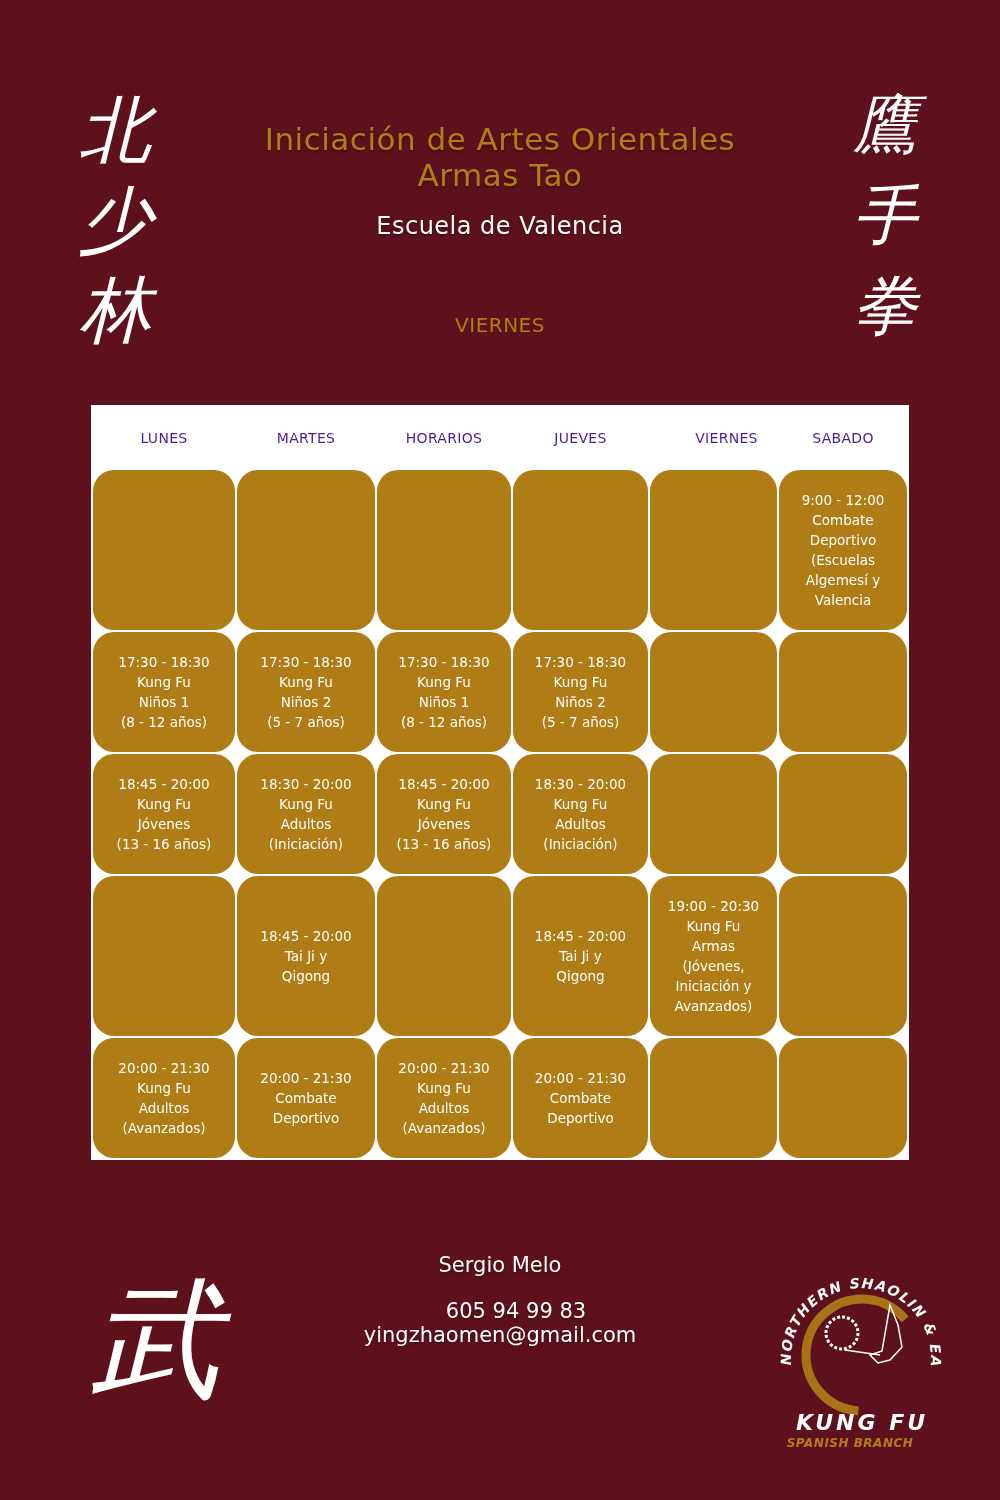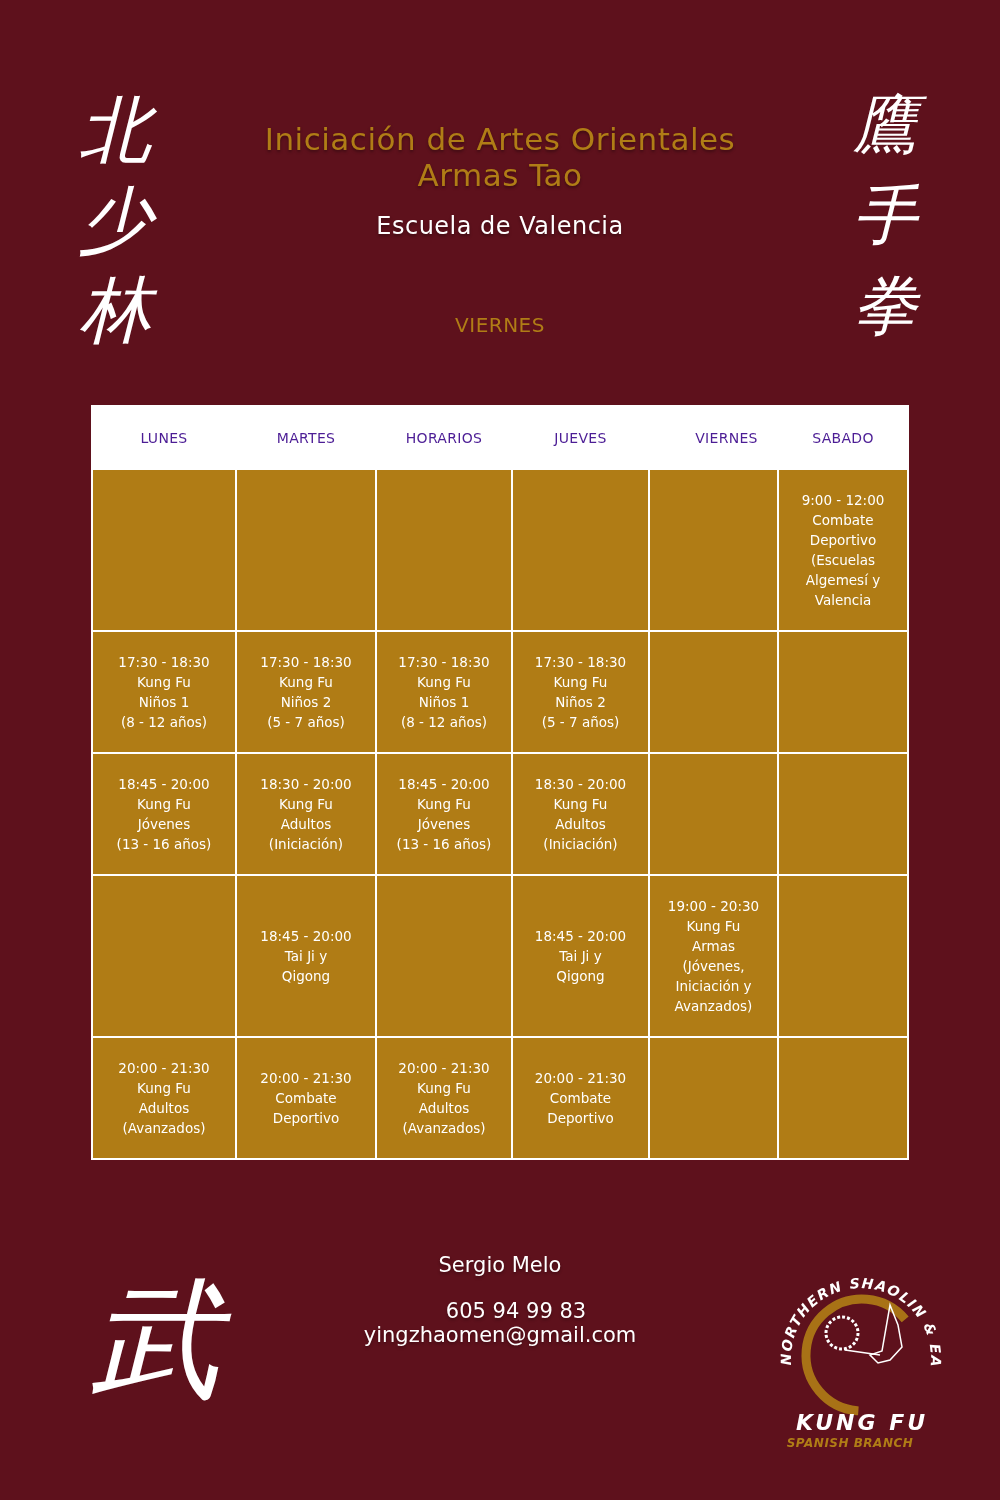--- a/index.html
+++ b/index.html
@@ -44,20 +44,21 @@
       position:absolute; top:0; height:65px;
       display:flex; align-items:center; justify-content:center;
       font-size:14px; color:#4c1d95; letter-spacing:0.3px;
     }
     .cell {
       position:absolute; background:#b07c15;
       display:flex; align-items:center; justify-content:center;
       text-align:center; color:#ffffff;
       font-size:13.5px; line-height:20px;
       white-space:pre-line;
+      border-radius:21px;
     }
 
     .contact {
       left:0; width:1000px; text-align:center; color:#ffffff;
       text-shadow:0 2px 3px rgba(0,0,0,0.3);
     }
     .contact-name { top:1253px; font-size:21px; }
     .contact-phone { top:1299px; font-size:21px;padding-left:16px; }
     .contact-email { top:1323px; font-size:21px; }
 

